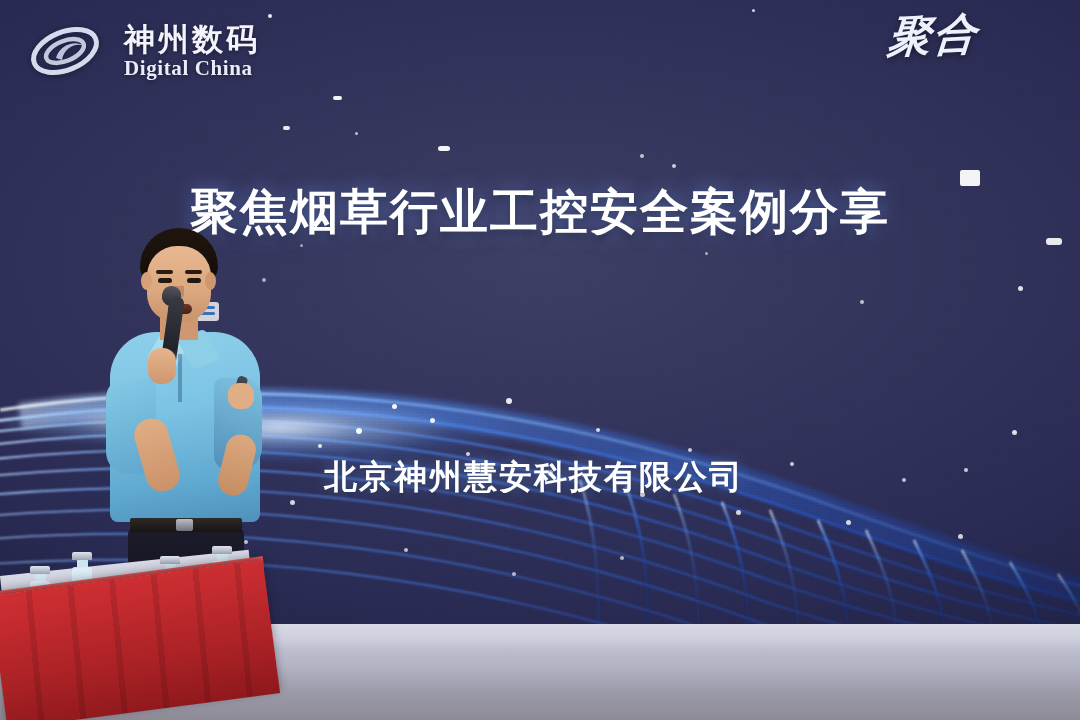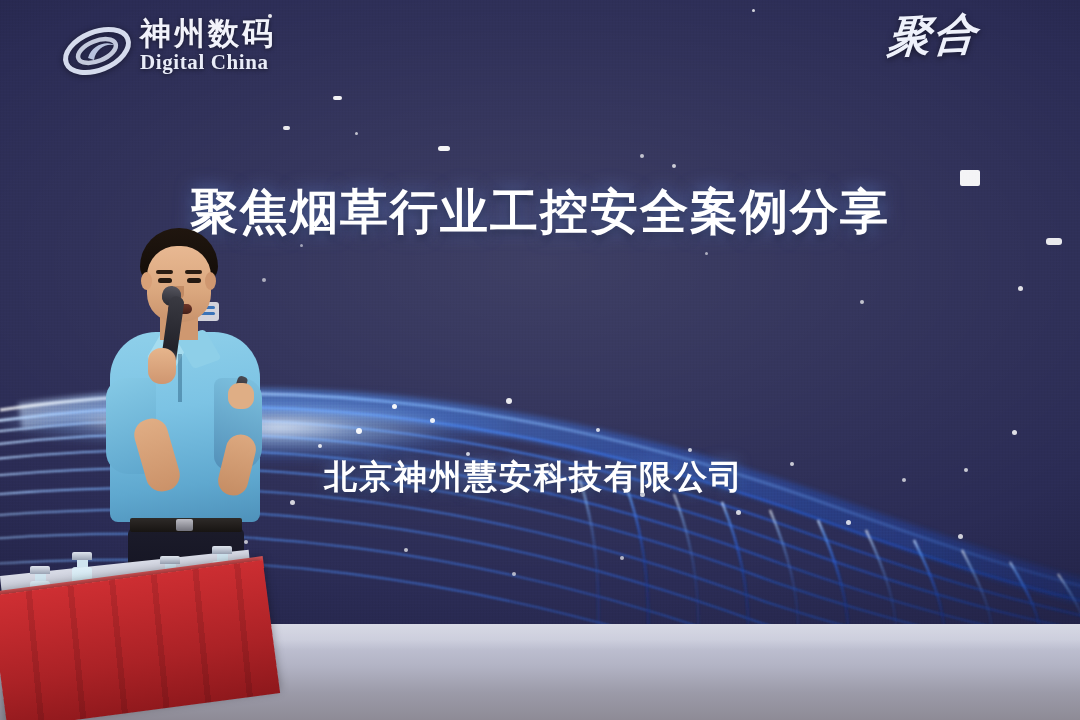--- a/index.html
+++ b/index.html
@@ -30,21 +30,21 @@
     background:radial-gradient(ellipse at 28% 50%, rgba(225,238,255,.95) 0%, rgba(150,195,255,.55) 26%, rgba(60,120,230,.22) 55%, rgba(0,0,0,0) 78%);
     filter:blur(4px);}
   .glow-core2{position:absolute;left:0px;top:398px;width:260px;height:46px;
     background:radial-gradient(ellipse at 60% 50%, rgba(255,255,255,.75) 0%, rgba(140,190,255,.35) 40%, rgba(0,0,0,0) 75%);
     filter:blur(5px);}
 
   .particles{position:absolute;inset:0;}
   .pt{position:absolute;border-radius:50%;background:#fff;}
 
   
-  .brand-left{position:absolute;left:58px;top:18px;display:flex;align-items:flex-start;gap:4px;}
+  .brand-left{position:absolute;left:26px;top:18px;display:flex;align-items:center;gap:20px;}
   .dc-mark{width:78px;height:66px;flex:0 0 auto;filter:drop-shadow(0 1px 3px rgba(0,0,0,.45));}
   .dc-words{display:flex;flex-direction:column;line-height:1;}
   .dc-cn{font-size:31px;font-weight:700;color:#f2f3fb;letter-spacing:3px;
      text-shadow:0 1px 4px rgba(0,0,0,.5);}
   .dc-en{font-size:21px;font-weight:700;color:#e9ecf8;letter-spacing:.6px;margin-top:3px;
      font-family:"Liberation Serif","DejaVu Serif",serif;text-shadow:0 1px 4px rgba(0,0,0,.5);}
 
   .brand-right{position:absolute;right:22px;top:16px;width:250px;text-align:center;}
   .juhe{font-size:43px;font-weight:700;color:#eef1fb;line-height:.92;letter-spacing:2px;
     font-family:"Liberation Serif","DejaVu Serif",serif;font-style:italic;

